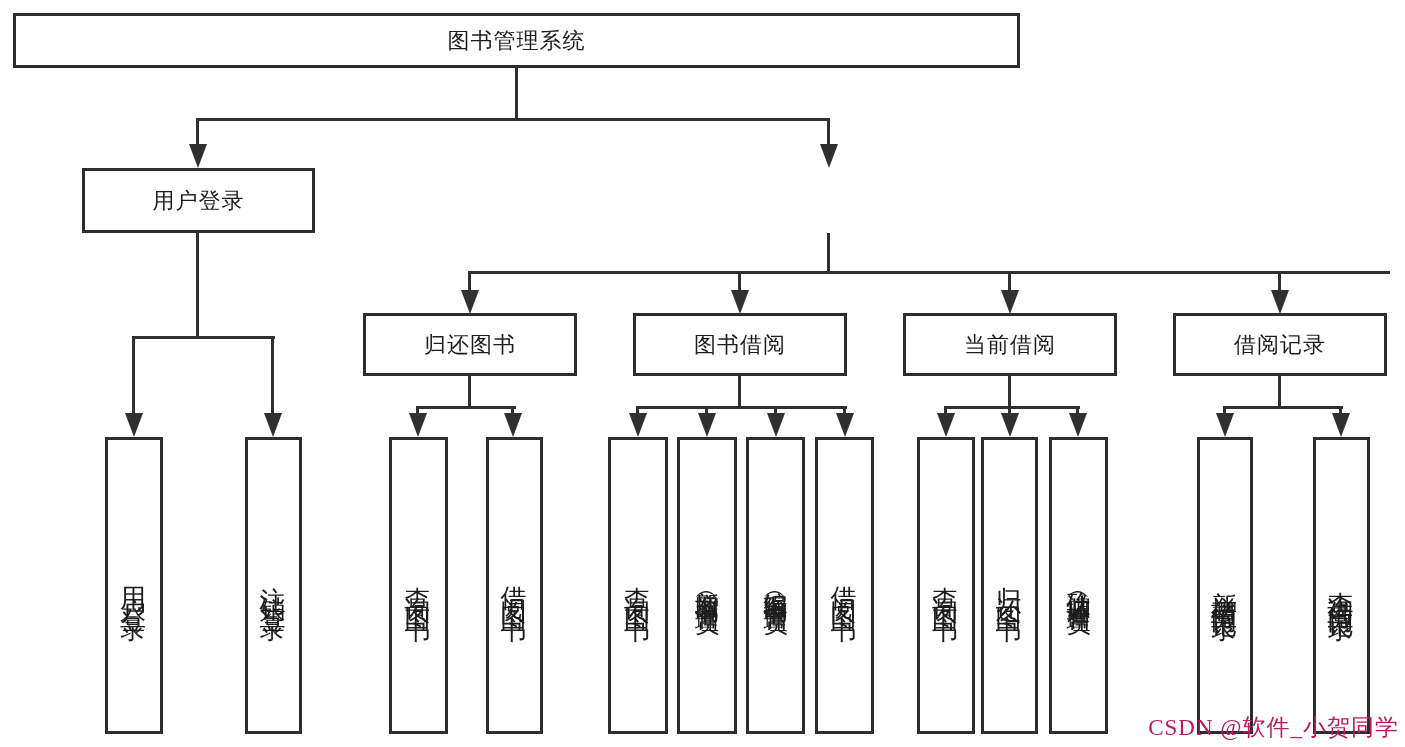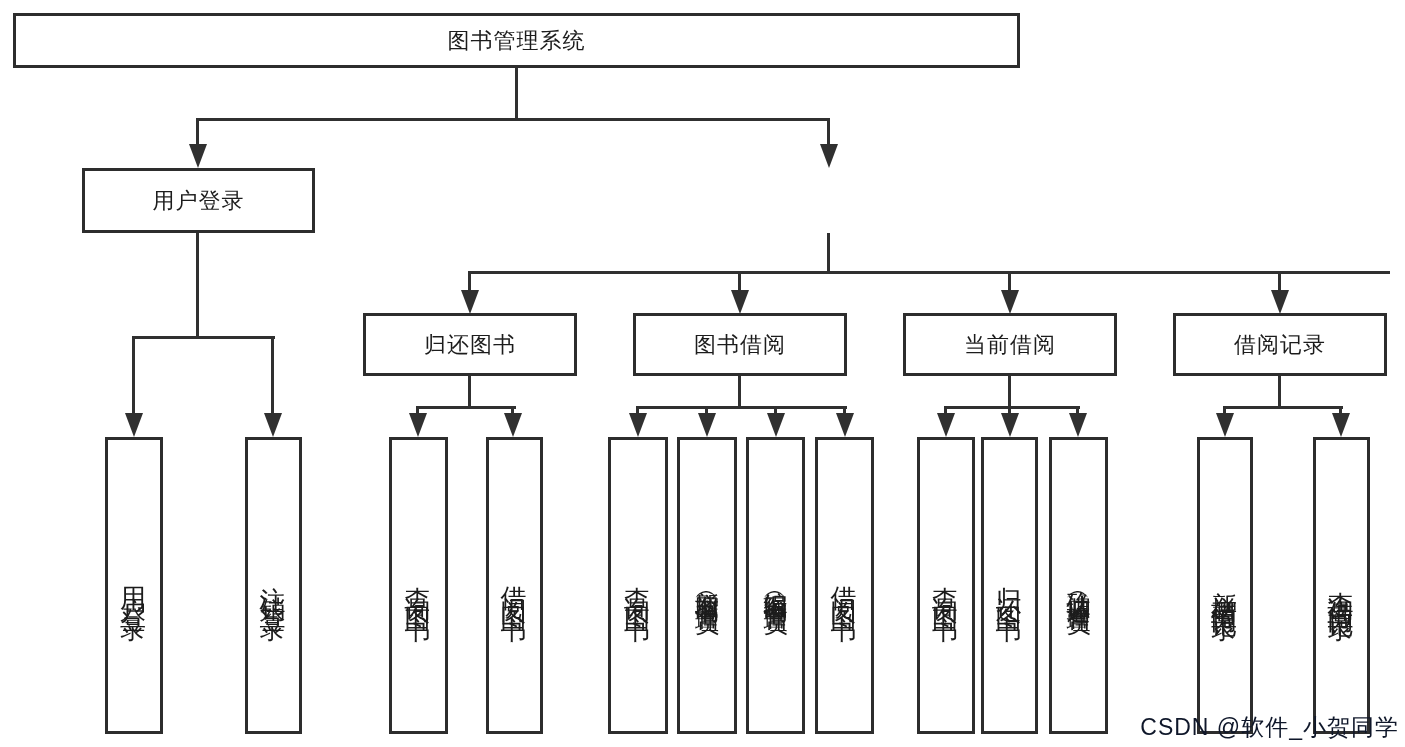--- a/index.html
+++ b/index.html
@@ -34,24 +34,25 @@
   .arrow{
     position:absolute;width:0;height:0;
     border-left:9px solid transparent;
     border-right:9px solid transparent;
     border-top:24px solid #303030;
   }
   .watermark{
     position:absolute;
     top:712px;right:6px;
     font-size:23px;
-    color:#0f172a;
+    color:#be185d;
     letter-spacing:1px;
     z-index:5;
     white-space:nowrap;
+    font-family:Liberation Serif, serif;
   }
 </style>
 </head>
 <body>
 
 <div class="canvas">
 
   <div class="box" style="left:13px;top:13px;width:1007px;height:55px;">
     <span class="hlabel">图书管理系统</span>
   </div>

